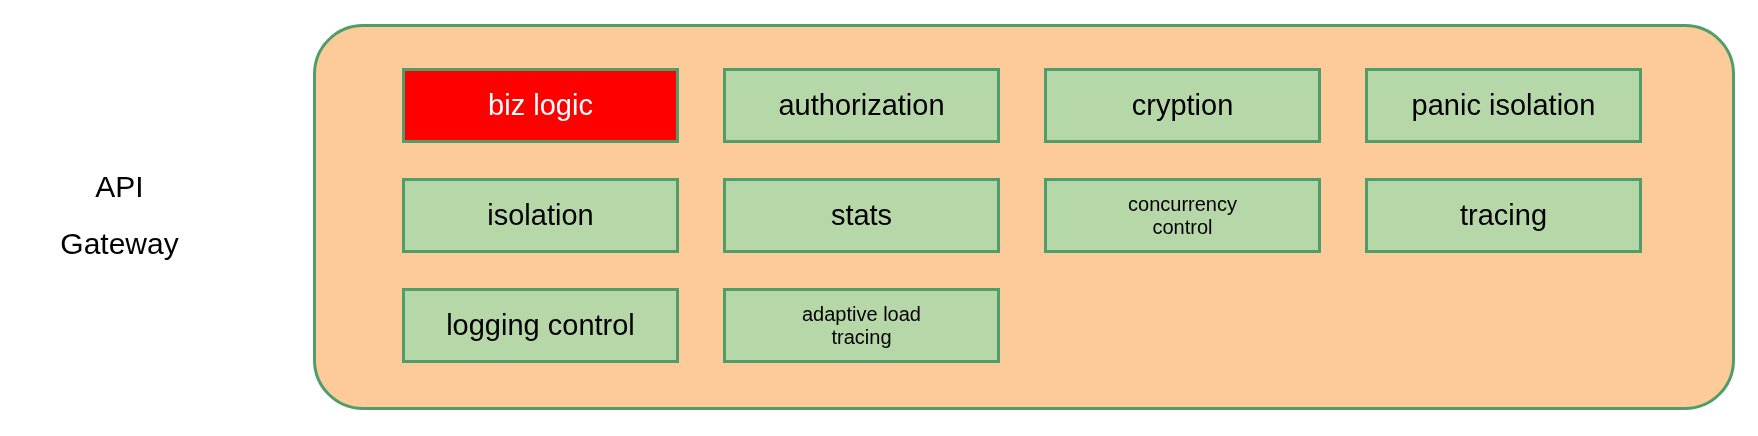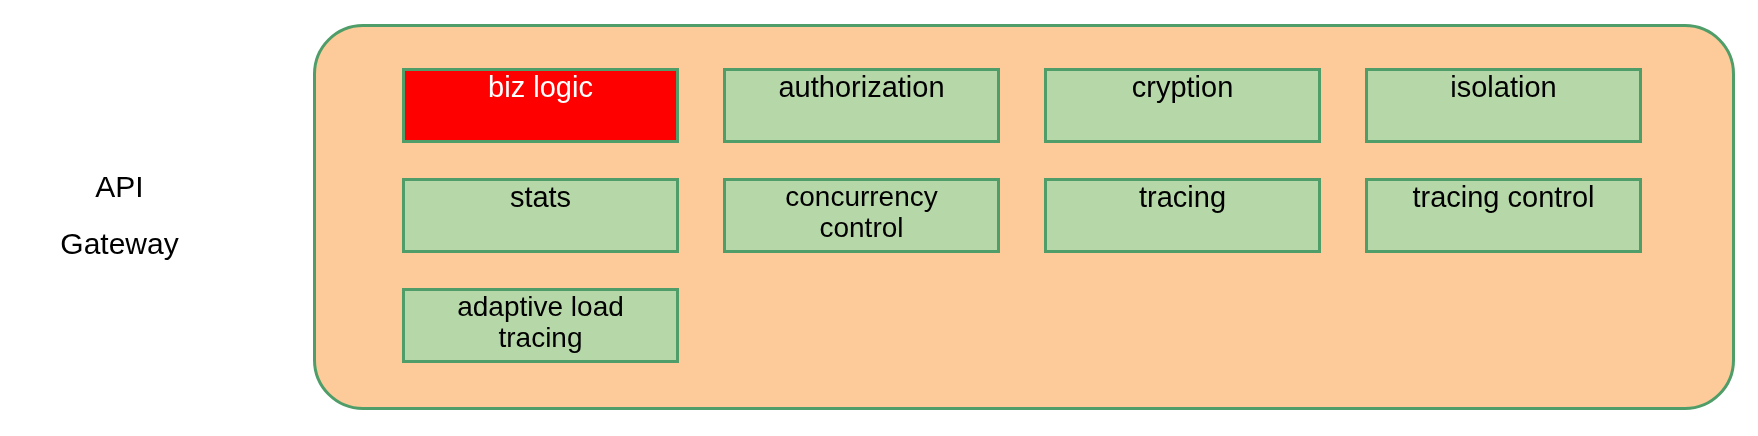--- a/index.html
+++ b/index.html
@@ -46,28 +46,28 @@
     grid-auto-rows: 75px;
     column-gap: 44px;
     row-gap: 35px;
   }
   .box {
     box-sizing: border-box;
     background: var(--box-fill, #b6d7a8);
     border: 3px solid var(--box-border, #4f9d68);
     color: var(--box-text, #000);
     display: flex;
-    align-items: flex-start;
+    align-items: center;
     justify-content: center;
     text-align: center;
     font-size: 29px;
     line-height: 1.12;
   }
   .box span { white-space: pre-line; }
-  .box.twoline { font-size: 28px; }
+  .box.twoline { font-size: 20px; }
   .box.highlight {
     background: var(--highlight-fill, #fe0000);
     color: var(--highlight-text, #fff);
   }
 </style>
 </head>
 <body>
 
 <div class="stage">
   <div class="gateway-label">
@@ -79,34 +79,37 @@
         <div class="box highlight">
           <span>biz logic</span>
         </div>
         <div class="box">
           <span>authorization</span>
         </div>
         <div class="box">
           <span>cryption</span>
         </div>
         <div class="box">
+          <span>panic isolation</span>
+        </div>
+        <div class="box">
           <span>isolation</span>
         </div>
         <div class="box">
           <span>stats</span>
         </div>
         <div class="box twoline">
           <span>concurrency
 control</span>
         </div>
         <div class="box">
           <span>tracing</span>
         </div>
         <div class="box">
-          <span>tracing control</span>
+          <span>logging control</span>
         </div>
         <div class="box twoline">
           <span>adaptive load
 tracing</span>
         </div>
       </div>
   </div>
 </div>
 
 </body></html>

